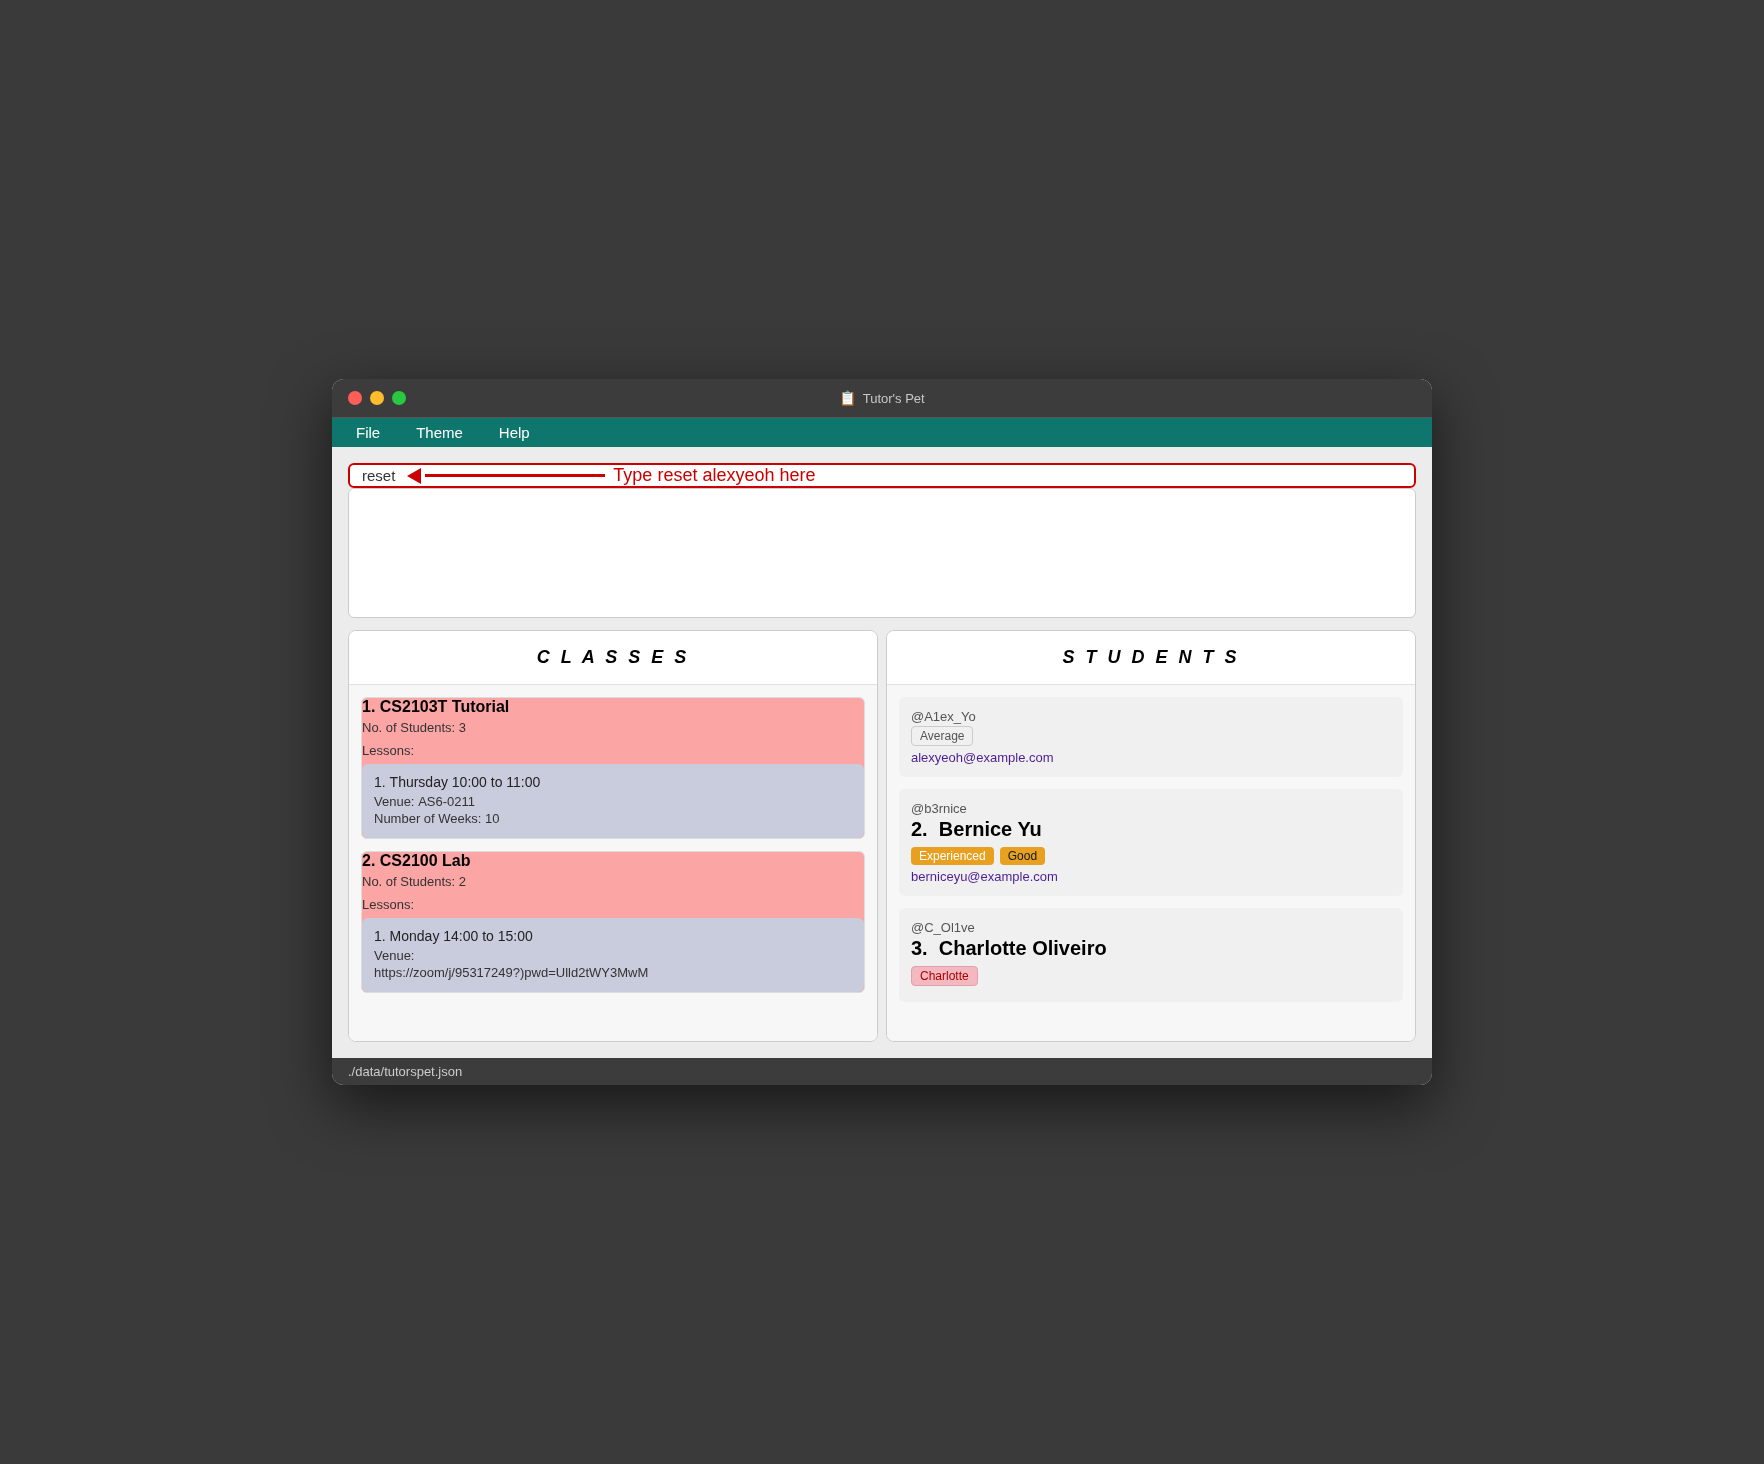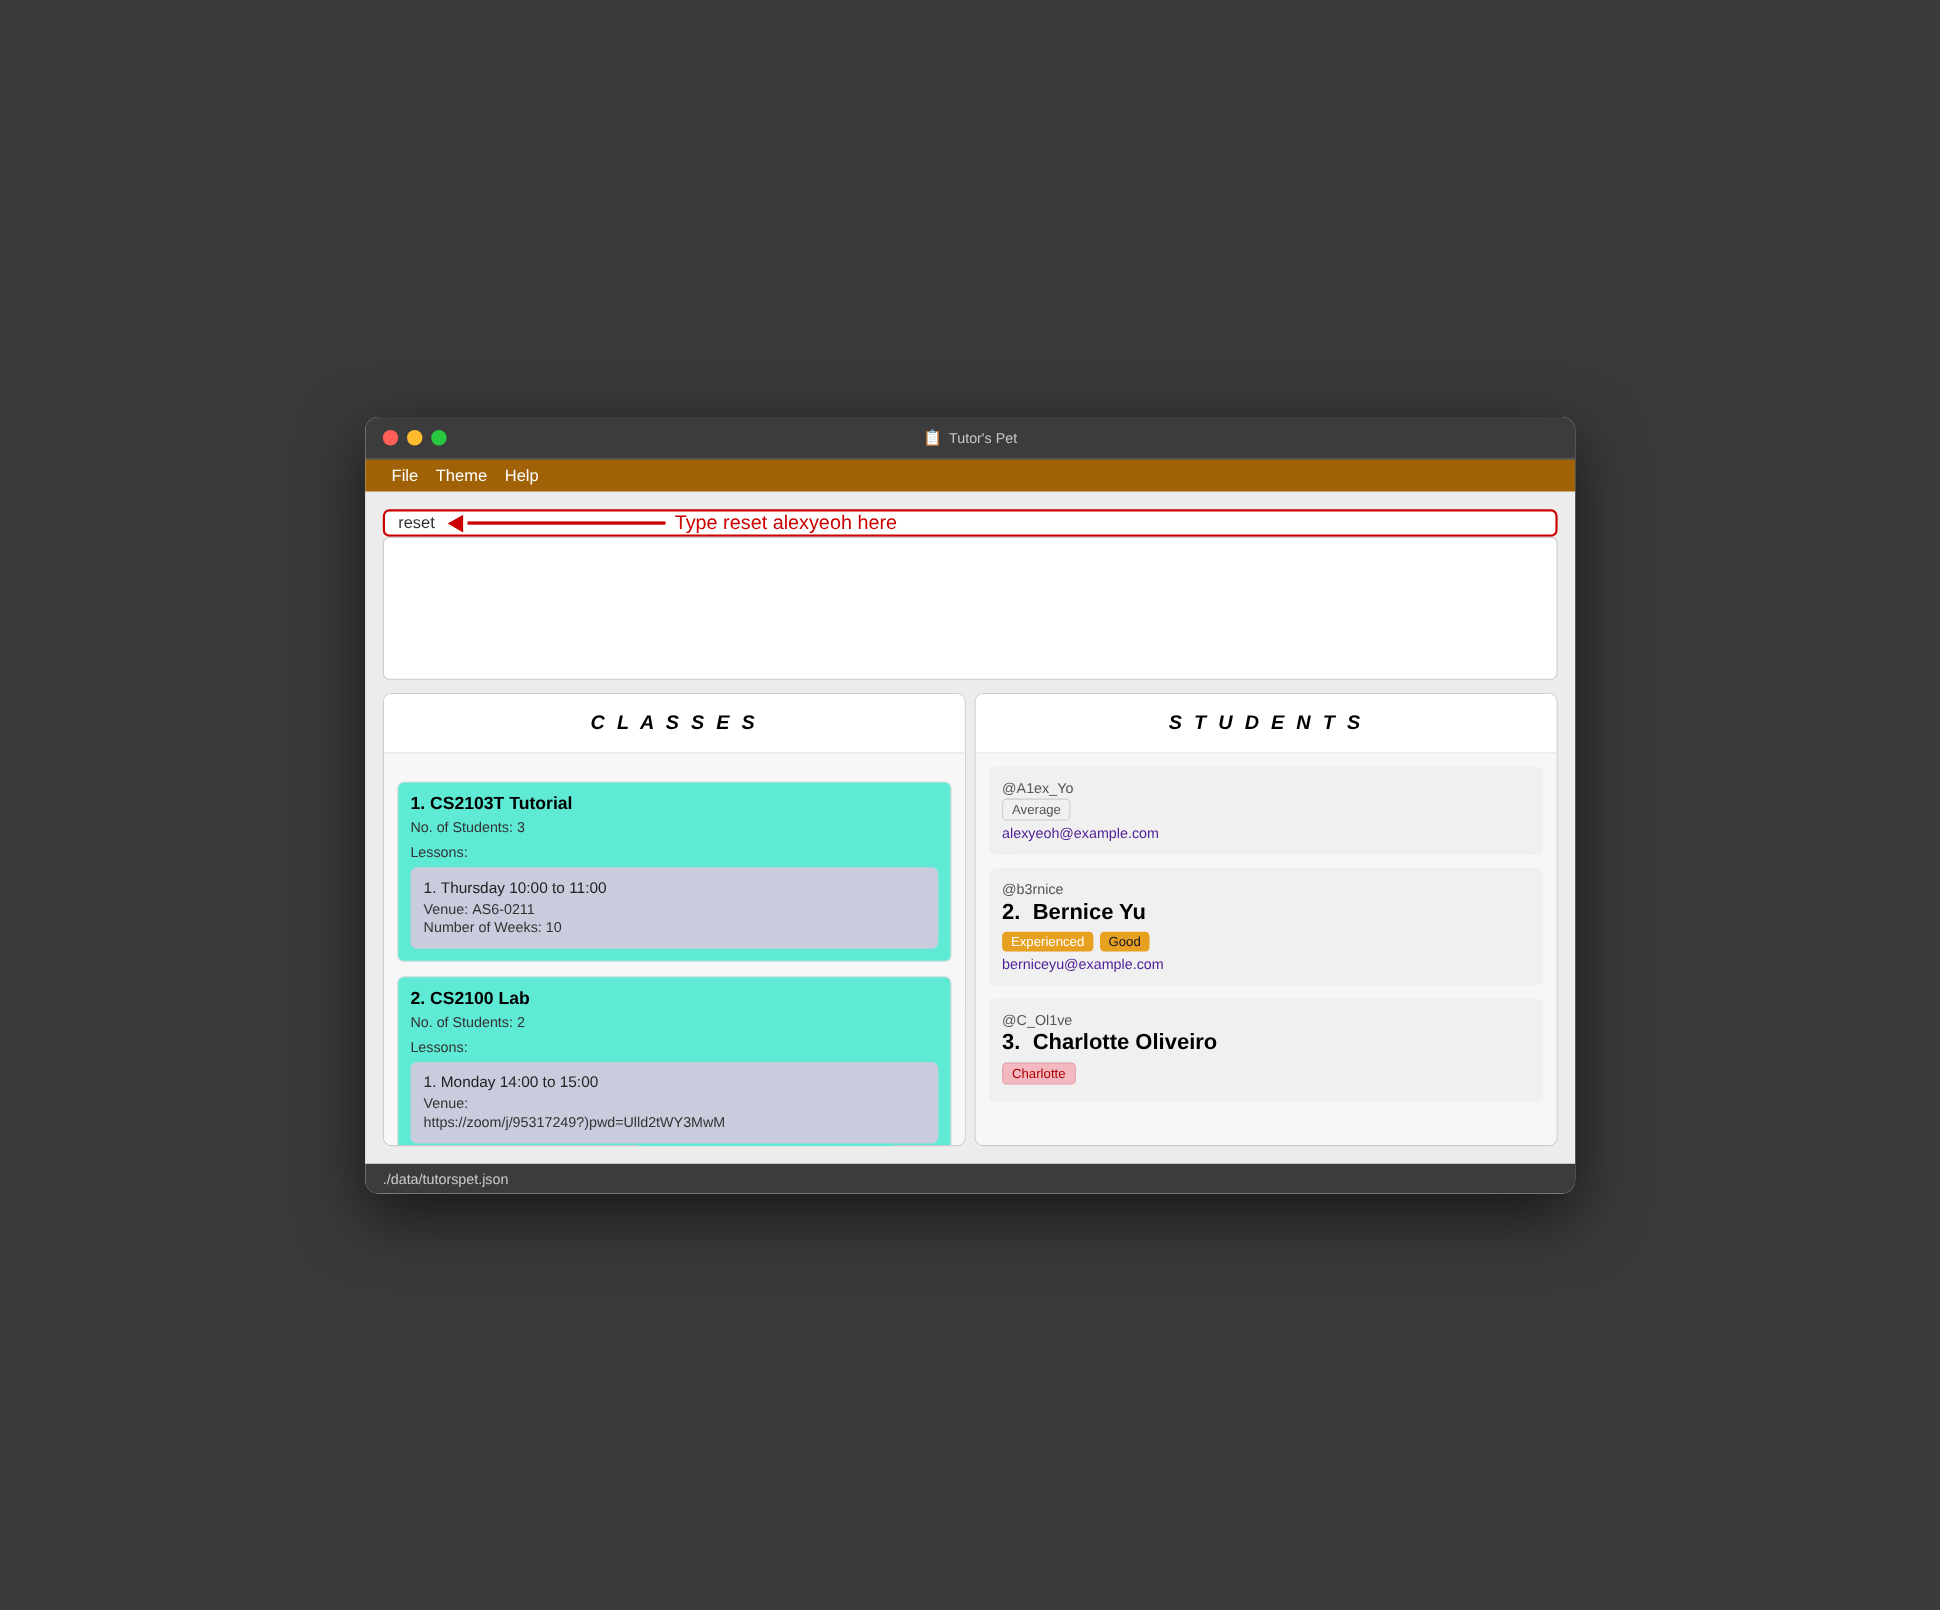--- a/index.html
+++ b/index.html
@@ -46,24 +46,25 @@
     .tb-maximize { background: #28c940; }
     .title-bar-title {
       color: #c8c8c8;
       font-size: 13px;
       display: flex;
       align-items: center;
       gap: 6px;
     }
     .title-icon { font-size: 14px; }
     .menu-bar {
-      background: #a16207;
+      background: #0f766e;
       border-top: 1px solid #555;
       padding: 4px 16px;
       display: flex;
+      gap: 20px;
     }
     .menu-item {
       color: #ffffff;
       font-size: 15px;
       cursor: pointer;
       padding: 2px 8px;
       border-radius: 4px;
     }
     .content-area {
       background: #ececec;
@@ -147,26 +148,25 @@
     .panel-body {
       flex: 1;
       overflow-y: auto;
       padding: 12px;
       background: #f7f7f7;
     }
     .panel-body::-webkit-scrollbar { width: 8px; }
     .panel-body::-webkit-scrollbar-track { background: #f0f0f0; }
     .panel-body::-webkit-scrollbar-thumb { background: #bbb; border-radius: 4px; }
     .class-card {
-      background: #5eead4;
+      background: #fca5a5;
       border: 1px solid #ddd;
       border-radius: 6px;
-      padding: 11px;
+      padding: 0;
       margin-bottom: 12px;
-      margin-top: 13px;
     }
     .class-title {
       font-size: 16px;
       font-weight: 600;
       margin-bottom: 4px;
     }
     .class-meta {
       font-size: 13px;
       color: #333;
       margin-bottom: 8px;

